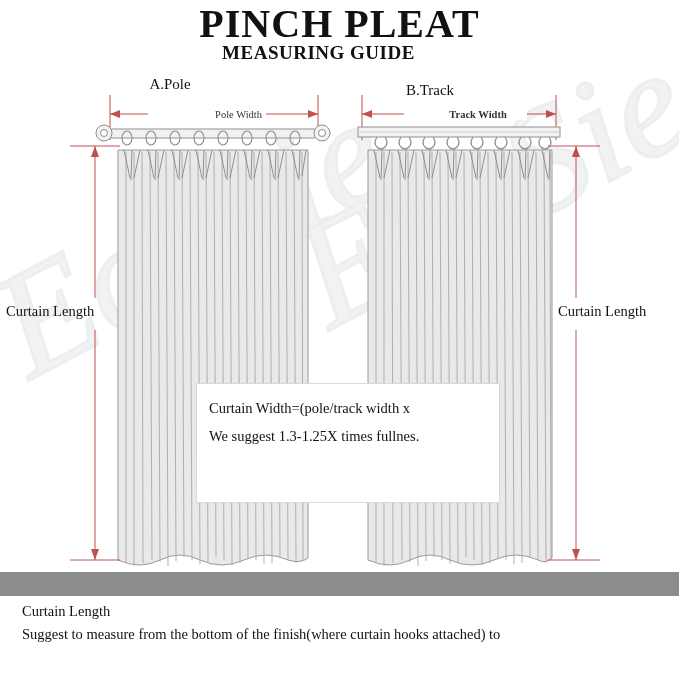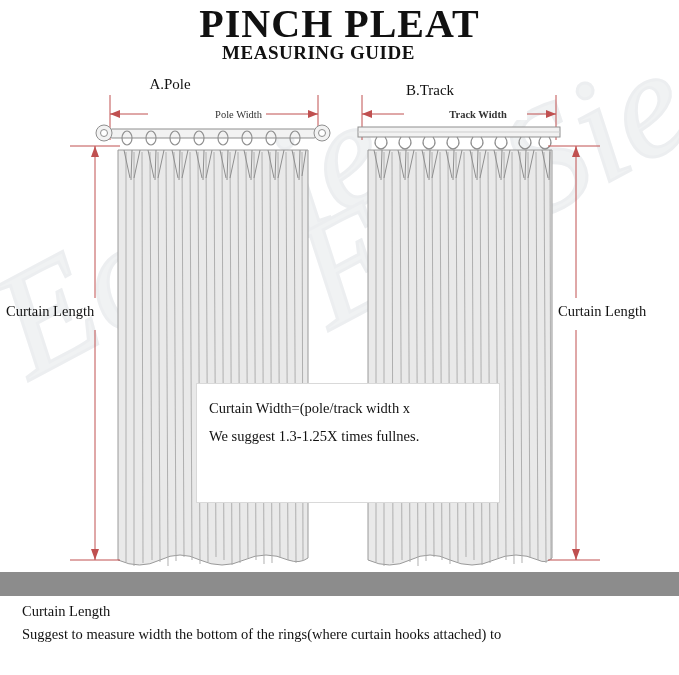--- a/index.html
+++ b/index.html
@@ -324,16 +324,16 @@
   <div class="side-caption" id="cap-len-right">Curtain Length</div>
 
   <div id="formula-box">
     <div class="fline">Curtain Width=(pole/track width x</div>
     <div class="fline">We suggest 1.3-1.25X times fullnes.</div>
   </div>
 
   <div id="bottom-bar"></div>
   <div id="bottom-note">
     <div class="nline">Curtain Length</div>
-    <div class="nline">Suggest to measure width the bottom of the rings(where curtain hooks attached) to</div>
+    <div class="nline">Suggest to measure from the bottom of the finish(where curtain hooks attached) to</div>
   </div>
 
 </div>
 
 </body></html>

